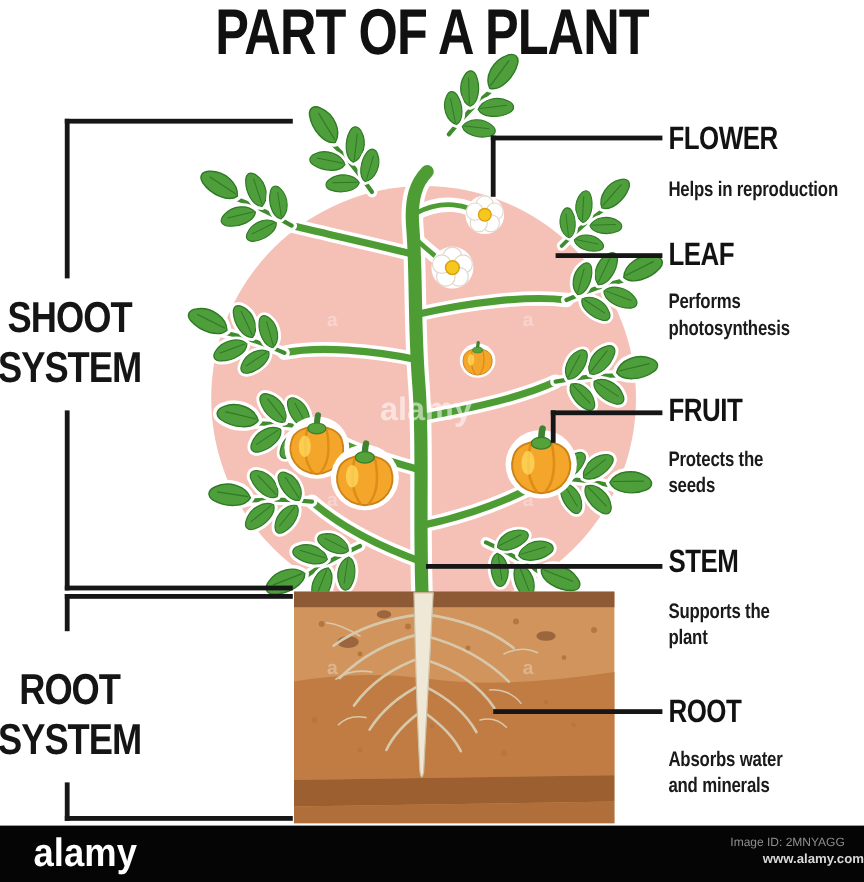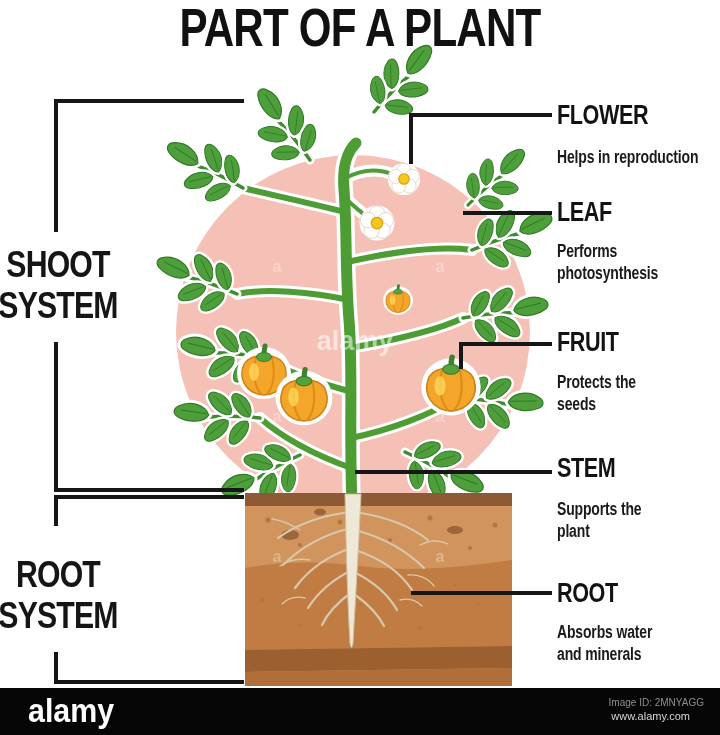--- a/index.html
+++ b/index.html
@@ -44,21 +44,21 @@
     position:absolute; left:0; top:688px; width:720px; height:47px; background:#050505;
   }
   .footer-logo {
     position:absolute; left:28px; top:4px; color:#fff; font-size:33px; font-weight:bold;
     letter-spacing:0px; transform:scaleX(0.92); transform-origin:0 0;
   }
   .footer-id {
     position:absolute; right:16px; top:9px; color:#8f8f8f; font-size:10px; text-align:right;
   }
   .footer-site {
-    position:absolute; right:30px; top:22px; color:#d8d8d8; font-size:11px; font-weight:normal; text-align:right;
+    position:absolute; right:0; top:22px; color:#d8d8d8; font-size:11px; font-weight:bold; text-align:right;
   }
 
   
   svg.illus { position:absolute; left:0; top:0; }
   .halo  { fill:#4f9e3c; stroke:#ffffff; stroke-width:7; stroke-linejoin:round; }
   .leaf  { fill:#4f9e3c; stroke:#2e7a25; stroke-width:1.2; }
   .vein  { stroke:#2e7a25; stroke-width:1; fill:none; }
   .stalkw{ stroke:#ffffff; stroke-width:9;  fill:none; stroke-linecap:round; }
   .stalk { stroke:#3f8c2f; stroke-width:3.5; fill:none; stroke-linecap:round; }
   .bw    { stroke:#ffffff; stroke-width:12; fill:none; stroke-linecap:round; }

